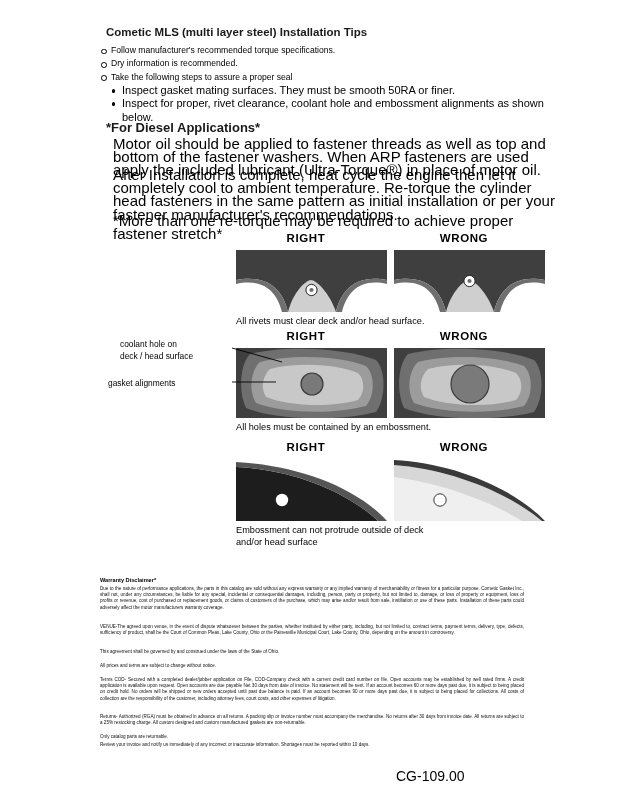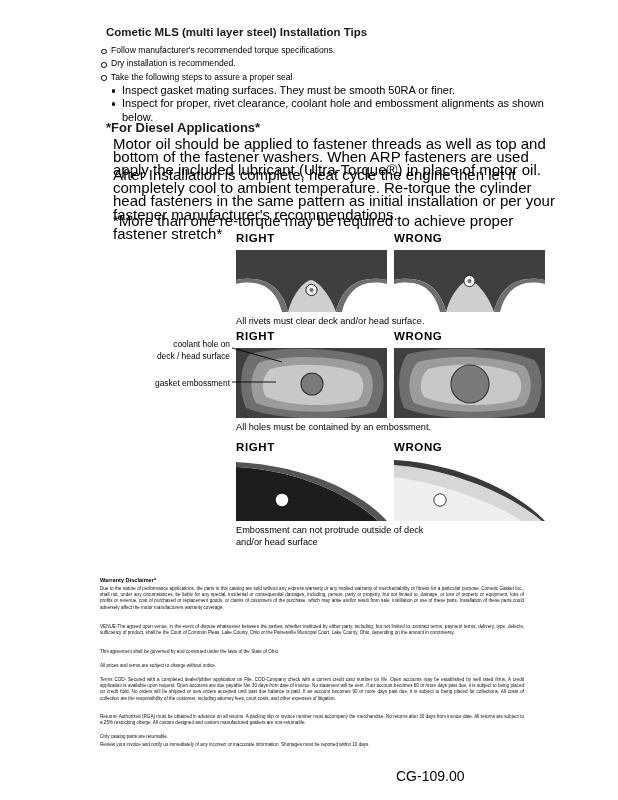--- a/index.html
+++ b/index.html
@@ -35,43 +35,44 @@
   }
   .p1{top:137px;}
   .p2{top:168px;}
   .p3{top:214px;}
 
   
   .figrow{position:absolute;}
   .panel{position:absolute;overflow:hidden;background:#fff;}
   .plabel{
     position:absolute;font-size:11.5px;font-weight:bold;letter-spacing:.6px;
+    text-align:center;
   }
   .caption{position:absolute;font-size:9.2px;line-height:12px;}
 
-  .callout{position:absolute;font-size:8.4px;text-align:right;line-height:11.5px;}
+  .callout{position:absolute;font-size:8.4px;text-align:left;line-height:11.5px;}
 
   
   .warr-title{position:absolute;left:100px;top:577px;font-size:5.6px;font-weight:bold;}
   .warr{position:absolute;left:100px;width:424px;font-size:4.6px;line-height:6.2px;color:#111;text-align:justify;}
 
   .docnum{position:absolute;left:396px;top:768px;font-size:14px;}
 
   svg{display:block;}
 </style>
 </head>
 <body>
 
 <div class="page">
 
   <div class="title">Cometic MLS (multi layer steel) Installation Tips</div>
 
   <div class="bullets">
     <div class="b1">Follow manufacturer's recommended torque specifications.</div>
-    <div class="b1">Dry installation is recommended.</div>
+    <div class="b1">Dry information is recommended.</div>
     <div class="b1">Take the following steps to assure a proper seal</div>
     <div class="b2">Inspect gasket mating surfaces.  They must be smooth 50RA or finer.</div>
     <div class="b2">Inspect for proper, rivet clearance, coolant hole and embossment alignments as shown below.</div>
   </div>
 
   <div class="subhead">*For Diesel Applications*</div>
   <div class="para p1">Motor oil should be applied to fastener threads as well as top and bottom of the fastener washers.  When ARP fasteners are used apply the included lubricant (Ultra-Torque®) in place of motor oil.</div>
   <div class="para p3">*More than one re-torque may be required to achieve proper fastener stretch*</div>
   <div class="para p2">After Installation is complete, heat cycle the engine then let it completely cool to ambient temperature. Re-torque the cylinder head fasteners in the same pattern as initial installation or per your fastener manufacturer's recommendations.</div>
 
@@ -126,21 +127,21 @@
         <rect x="0" y="0" width="151" height="70" fill="#ffffff"></rect>
         <path d="M0 0 H151 V70 H0 Z" fill="#3f3f3f"></path>
         <path d="M14 6 C50 -3 110 0 140 12 C150 22 150 50 140 64 C100 74 40 72 10 60 C2 44 4 16 14 6 Z" fill="#6f6f6f"></path>
         <path d="M24 14 C56 6 104 8 130 18 C139 27 139 47 130 58 C96 67 46 65 20 55 C12 42 15 22 24 14 Z" fill="#9c9c9c"></path>
         <path d="M34 21 C62 14 100 16 122 25 C129 32 129 44 122 52 C94 60 52 58 30 49 C24 39 27 28 34 21 Z" fill="#c8c8c8"></path>
         <circle cx="76" cy="36" r="19" fill="#7a7a7a" stroke="#3a3a3a" stroke-width="1.2"></circle>
       </svg>
     </div>
 
     <div class="callout" style="left:120px;top:339px;width:110px;">coolant hole on<br>deck / head surface</div>
-    <div class="callout" style="left:108px;top:378px;width:122px;">gasket embossment</div>
+    <div class="callout" style="left:108px;top:378px;width:122px;">gasket alignments</div>
 
     <svg style="position:absolute;left:230px;top:336px;" width="60" height="70">
       <line x1="2" y1="12" x2="52" y2="26" stroke="#000" stroke-width="0.9"></line>
       <line x1="2" y1="46" x2="46" y2="46" stroke="#000" stroke-width="0.9"></line>
     </svg>
 
     <div class="caption" style="left:236px;top:421px;width:340px;">All holes must be contained by an embossment.</div>
   </div>
 
   <div class="figrow">

